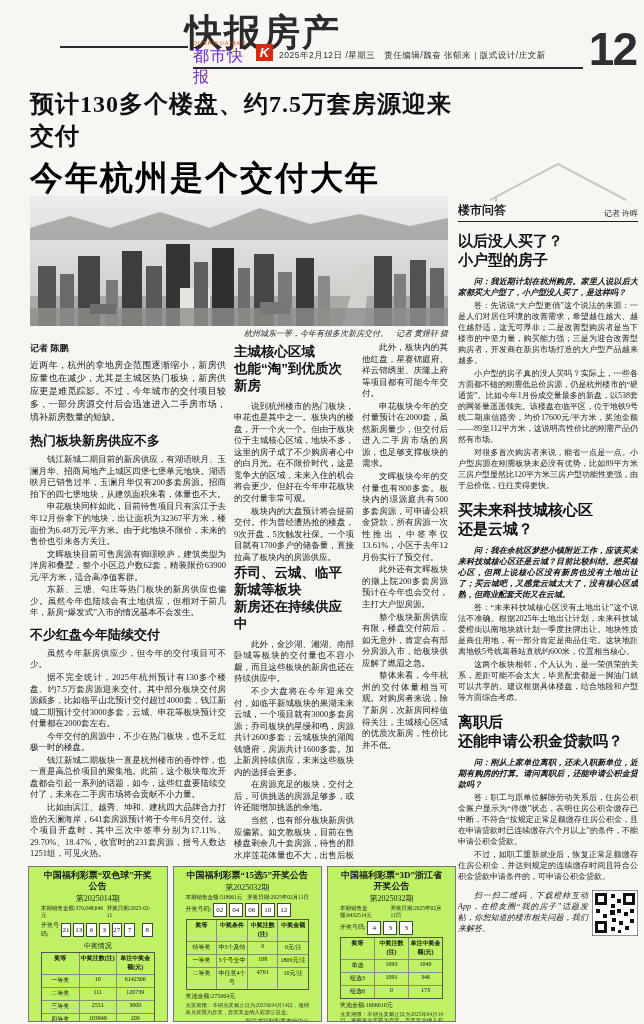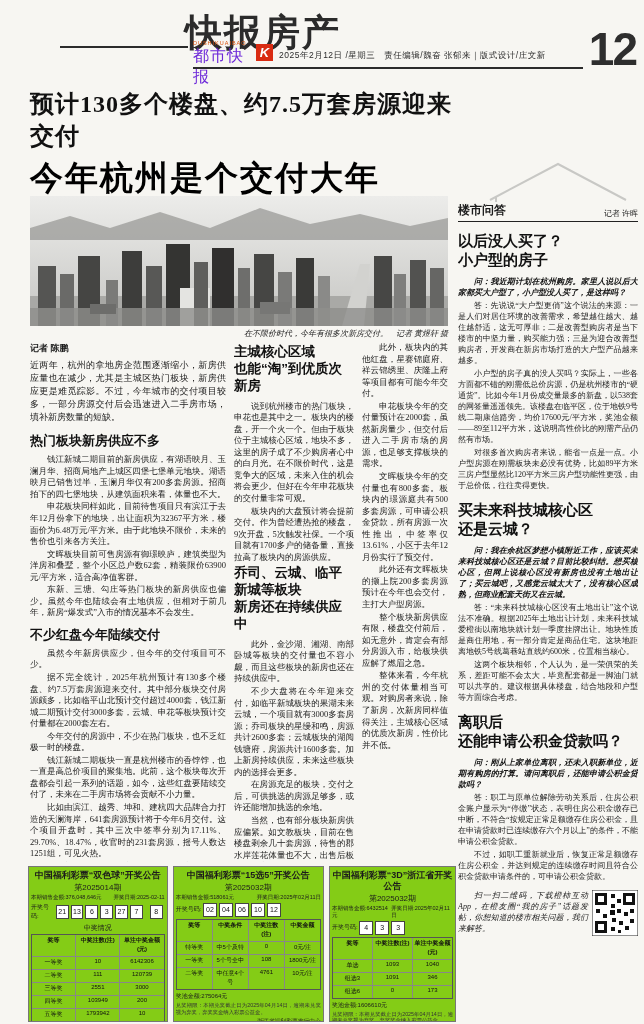--- a/index.html
+++ b/index.html
@@ -43,22 +43,22 @@
   .qa-head{display:flex;justify-content:space-between;align-items:flex-end;border-bottom:1.5px solid #222;padding-bottom:2px;margin-bottom:10px;}
   .qa-title{font-family:"Liberation Sans",sans-serif;font-weight:700;font-size:12px;}
   .qa-rep{font-size:8px;}
   .art-title{font-family:"Liberation Sans",sans-serif;font-weight:700;font-size:15px;line-height:1.25;margin:10px 0 6px;color:#111;}
   .sidebar p{font-size:8px;line-height:1.38;text-align:justify;text-indent:16px;margin:0 0 2px;color:#222;}
   .sidebar p.q{font-style:italic;font-weight:600;color:#111;}
   .qa-footer{display:flex;gap:4px;margin-top:8px;align-items:flex-start;}
   .qa-footer p{font-style:italic;flex:1;}
   
   .lotteries{position:absolute;left:28px;top:866px;width:428px;height:156px;display:flex;gap:5px;}
-  .lot{border:1px solid #777;background:#84cc16;padding:3px 2px;overflow:hidden;
-       font-family:Liberation Sans, sans-serif;}
+  .lot{border:1px solid #777;background:#bef264;padding:3px 12px;overflow:hidden;
+       font-family:Liberation Serif, serif;}
   .lot1{width:138px;} .lot2{width:150px;} .lot3{width:125px;}
   .lot-name{font-weight:700;font-size:9px;text-align:center;line-height:1.2;}
   .lot-issue{font-size:8px;text-align:center;margin:1px 0;}
   .lot-meta{display:flex;justify-content:space-between;font-size:5.5px;margin:1px 0;}
   .balls{display:flex;align-items:center;margin:2px 0;font-size:6px;}
   .ball{width:12px;height:12px;border:1px solid #444;display:flex;align-items:center;justify-content:center;
         font-size:7px;margin-right:2px;background:#fff;color:#111;}
   .ball.blue{margin-left:5px;}
   .lt-title{font-size:7px;text-align:center;margin:1px 0;}
   .lt{border:1px solid #555;}
@@ -120,21 +120,21 @@
     <rect x="288" y="80" width="12" height="50" fill="#8a8a88"></rect>
       <rect x="344" y="60" width="18" height="70" fill="#474745"></rect>
     <rect x="364" y="78" width="12" height="52" fill="#7e7e7c"></rect>
       <rect x="380" y="64" width="16" height="66" fill="#525250"></rect>
     <rect x="400" y="72" width="14" height="58" fill="#666664"></rect>
     <rect x="0" y="112" width="418" height="18" fill="#8f8f8c" opacity="0.8"></rect>
     <rect x="60" y="108" width="26" height="10" fill="#6d6d6b"></rect>
       <rect x="230" y="106" width="30" height="12" fill="#777775"></rect>
   </svg>
 </div>
-<div class="photo-cap">在不限价时代，今年有很多次新房交付。　记者 黄煜轩 摄</div>
+<div class="photo-cap">杭州城东一带，今年有很多次新房交付。　记者 黄煜轩 摄</div>
 
 <div class="cols">
   <div class="col c1">
     <div class="byline">记者 陈鹏</div>
     <div class="intro">近两年，杭州的拿地房企范围逐渐缩小，新房供应量也在减少，尤其是主城区热门板块，新房供应更是难觅踪影。不过，今年城市的交付项目较多，一部分房源交付后会迅速进入二手房市场，填补新房数量的短缺。</div>
     <div class="subhead">热门板块新房供应不多</div>
     <p>钱江新城二期目前的新房供应，有湖语映月、玉澜月华、招商局地产上城区四堡七堡单元地块。湖语映月已销售过半，玉澜月华仅有200多套房源。招商拍下的四七堡地块，从建筑面积来看，体量也不大。</p>
     <p>申花板块同样如此，目前待售项目只有滨江于去年12月份拿下的地块，出让面积为32367平方米，楼面价为6.48万元/平方米。由于此地块不限价，未来的售价也引来各方关注。</p>
     <p>文晖板块目前可售房源有御璟映庐，建筑类型为洋房和叠墅，整个小区总户数62套，精装限价63900元/平方米，适合高净值客群。</p>
     <p>东新、三塘、勾庄等热门板块的新房供应也偏少。虽然今年也陆续会有土地供应，但相对于前几年，新房“爆发式”入市的情况基本不会发生。</p>

